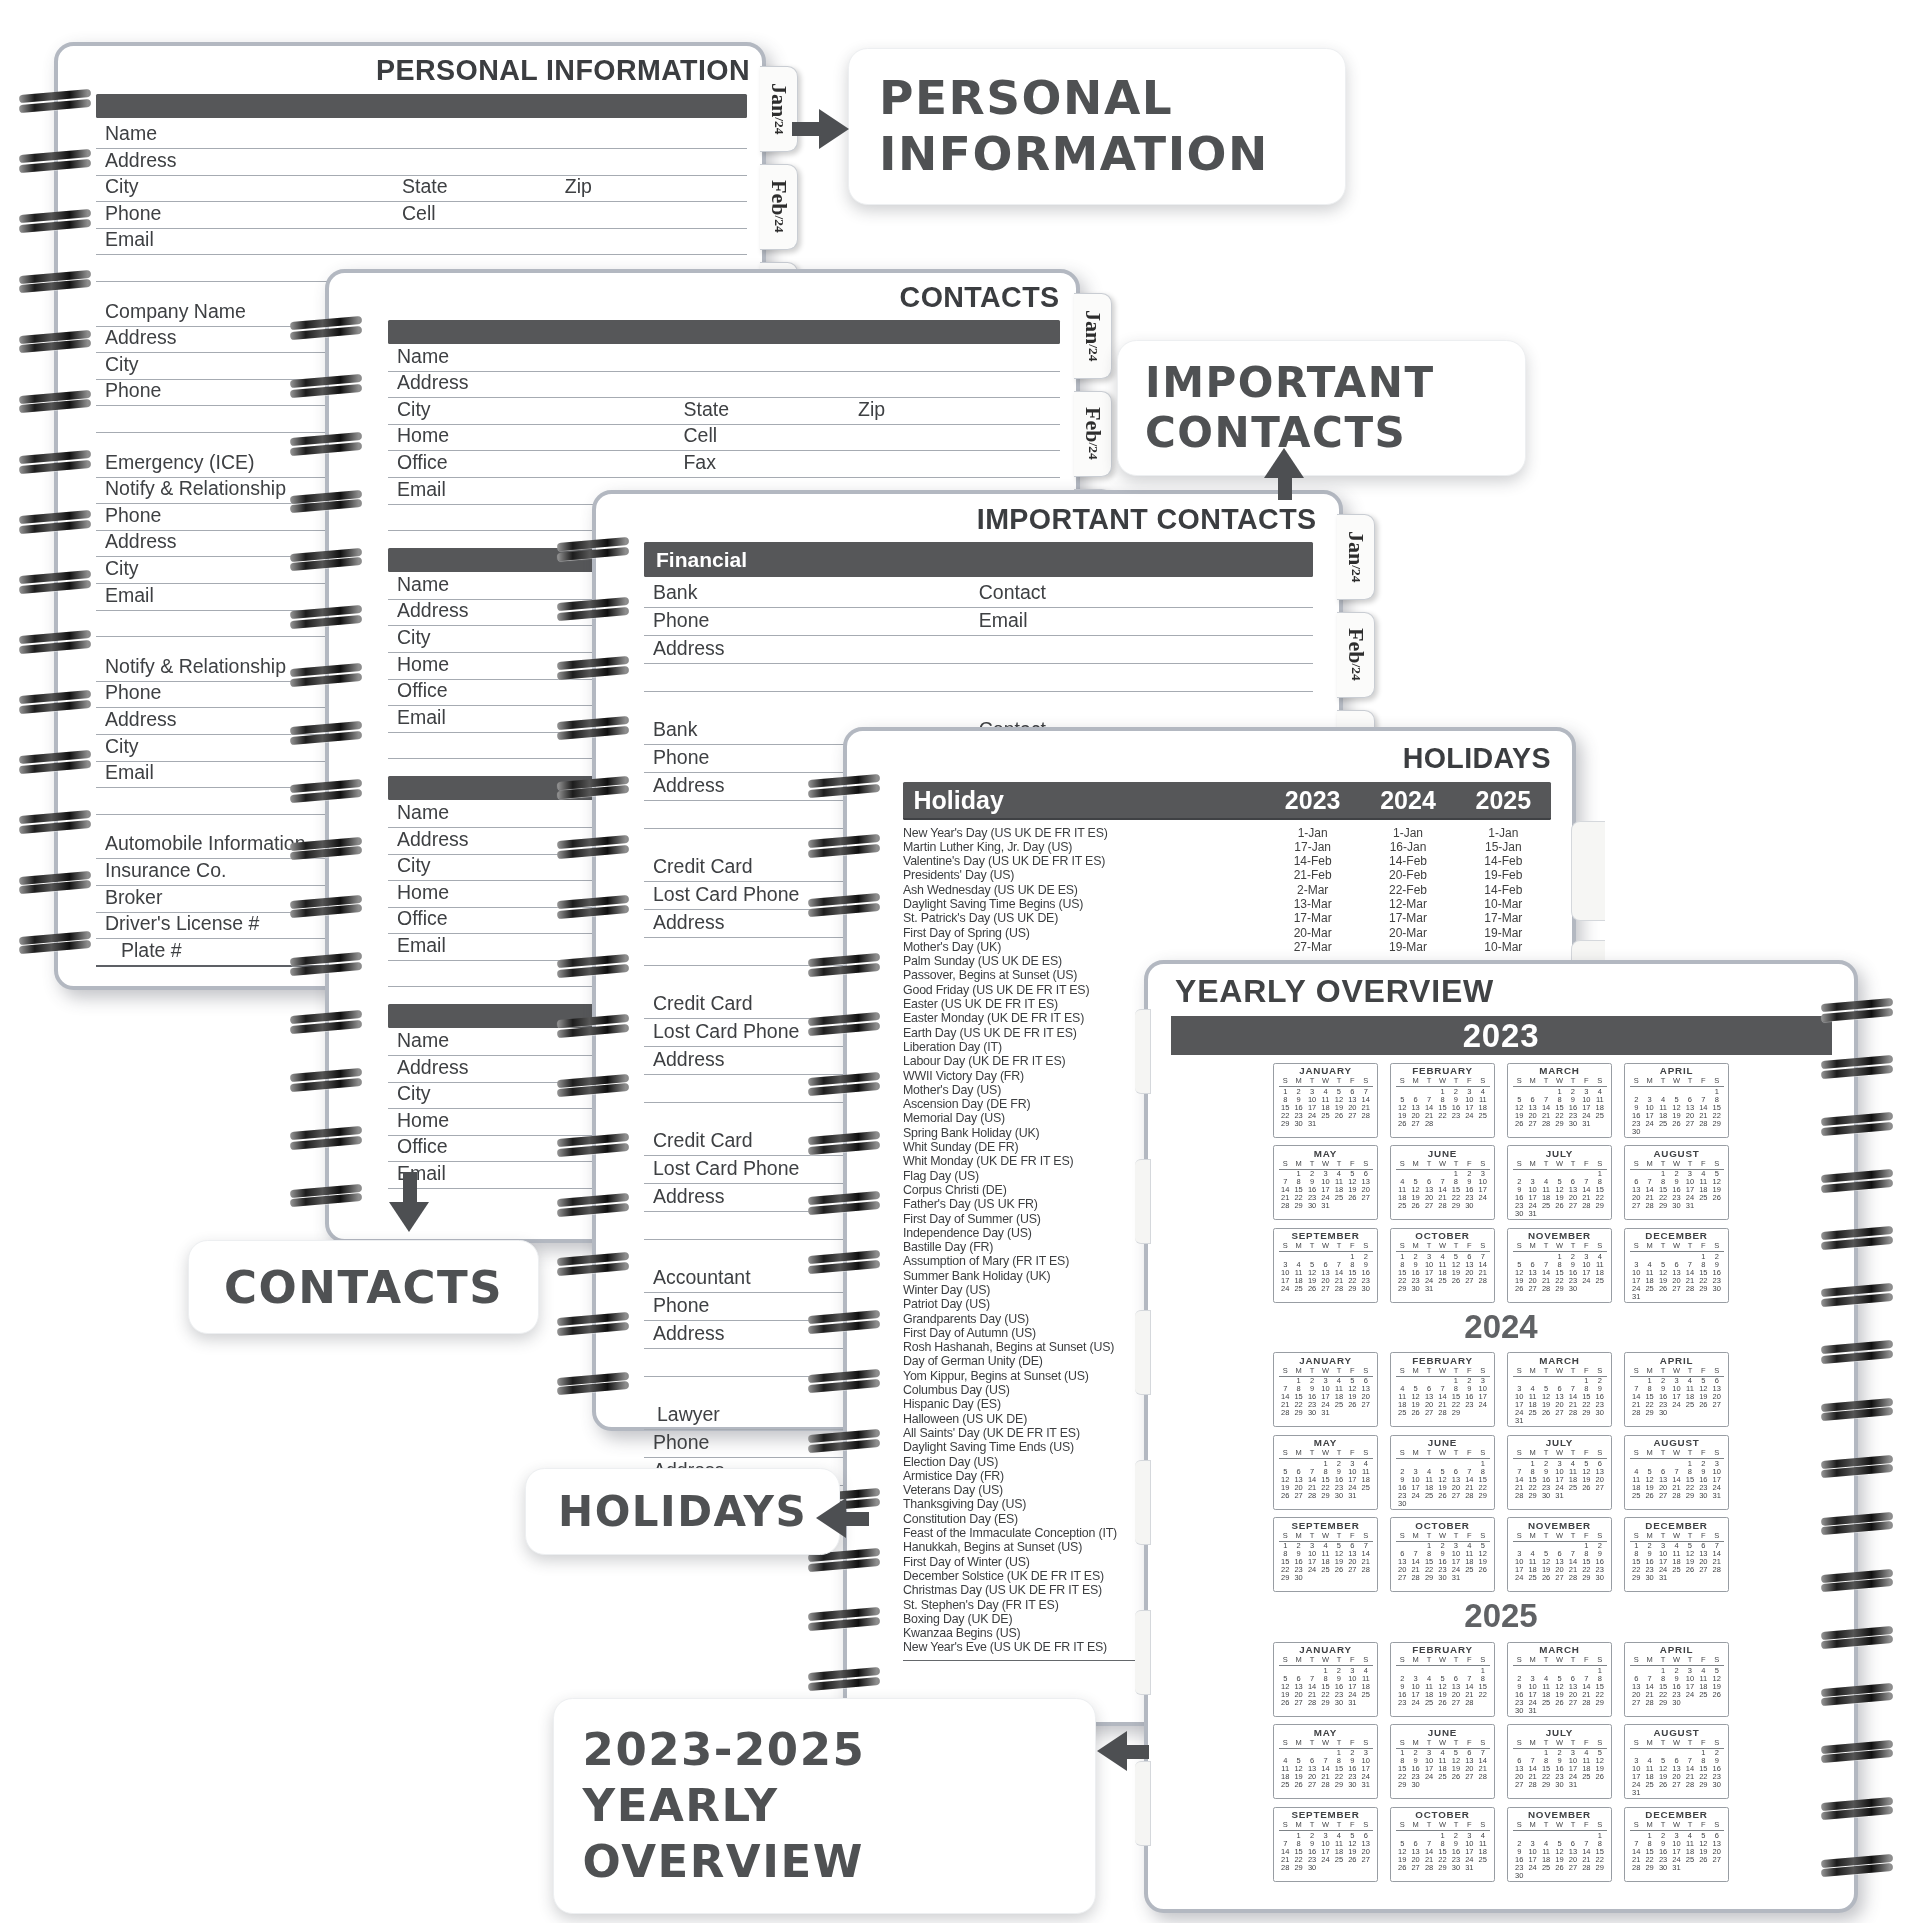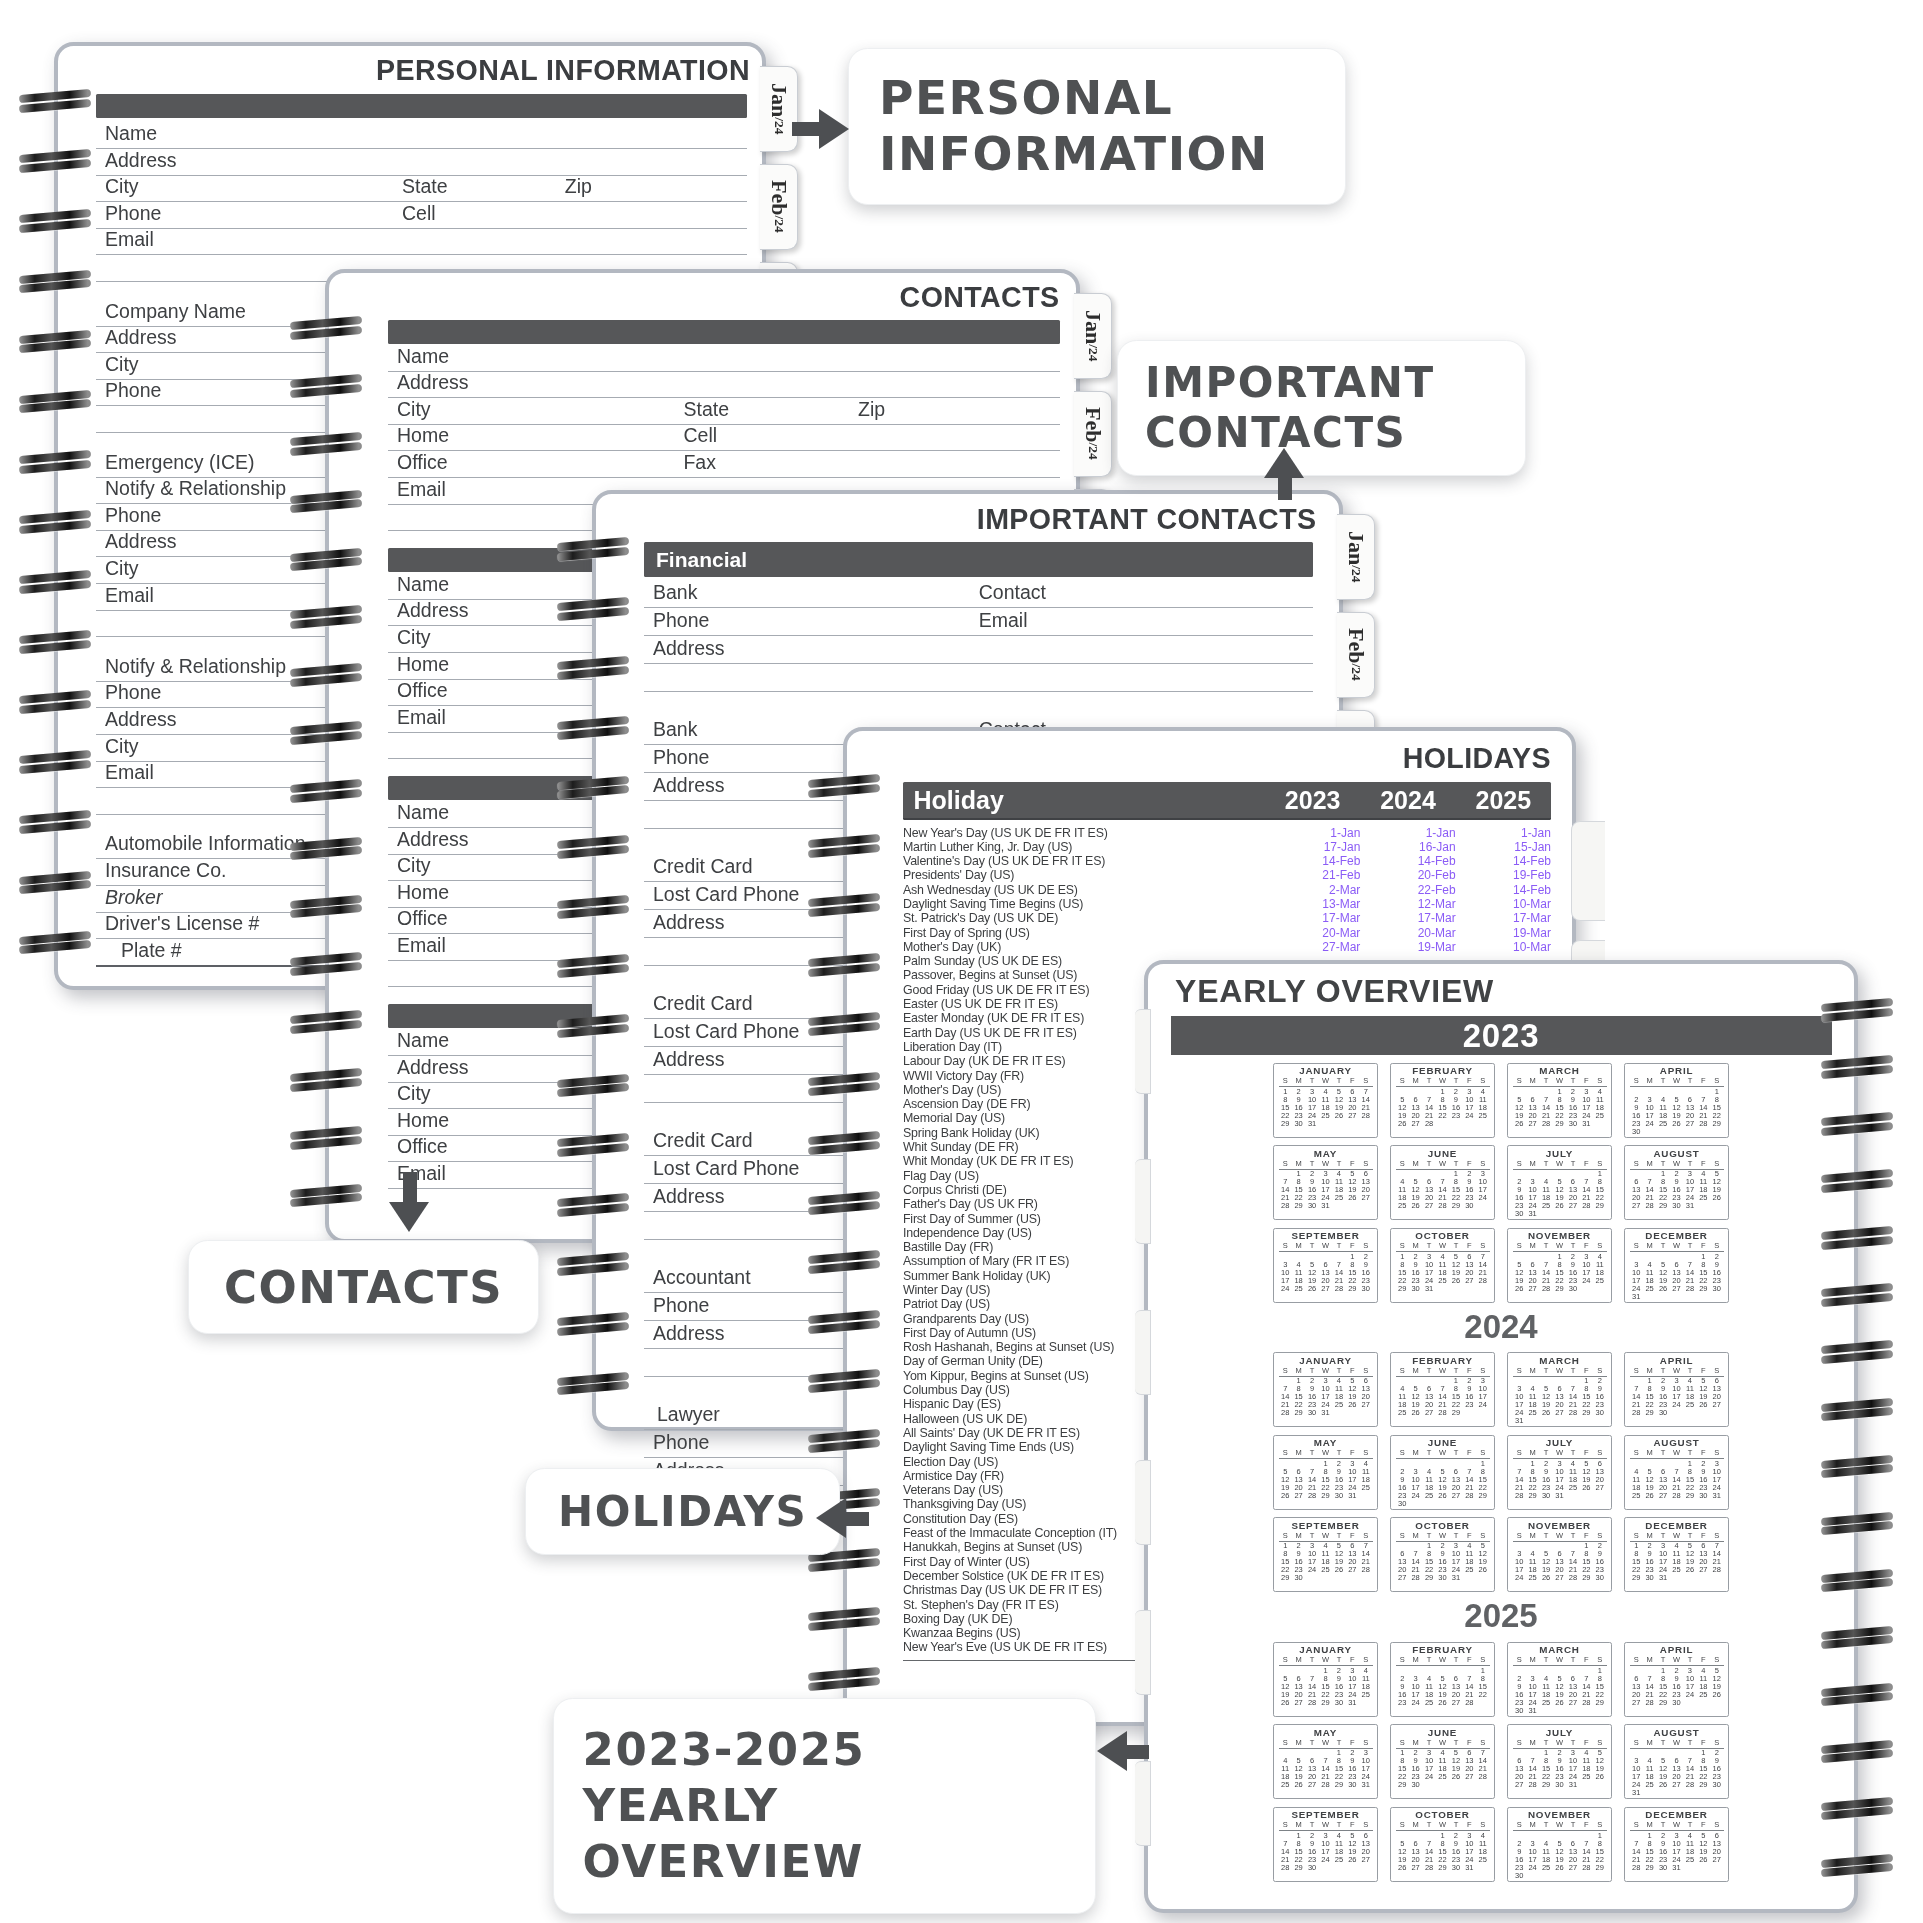--- a/index.html
+++ b/index.html
@@ -72,21 +72,21 @@
   .hsheet{margin:0 21px 0 56px;position:relative;}
   .hbar{height:36px;background:var(--bar);border-radius:1.5px;display:flex;align-items:center;
         border-bottom:2.3px solid #3f4144;margin-top:7.5px;}
   .hbar-label{color:#fff;font-weight:bold;font-size:25px;padding-left:10.5px;flex:1;}
   .hyears{width:286px;display:flex;}
   .hyears span{flex:1;text-align:center;color:#fff;font-weight:bold;font-size:25px;}
   .hrows{margin-top:6px;}
   .hrow{position:relative;height:14.3px;}
   .hname{position:absolute;left:0;bottom:0.8px;font-size:12.4px;letter-spacing:-0.2px;color:#3c3e40;white-space:nowrap;}
   .hdates{position:absolute;right:0;bottom:0.8px;width:286px;display:flex;}
-  .hdates span{flex:1;text-align:right;font-size:12px;color:#8b5cf6;}
+  .hdates span{flex:1;text-align:center;font-size:12px;color:#404040;}
   .hrule{border-bottom:1.5px solid #64676b;margin-top:4.5px;}
 
   
   .ysheet{margin:0 22.5px;position:relative;}
   .ytitle{font-weight:bold;font-size:32px;color:#414345;letter-spacing:0.8px;margin:9px 0 0 4.5px;}
   .year-bar{height:39px;background:var(--bar);margin-top:6px;display:flex;align-items:center;justify-content:center;}
   .year-bar span{color:#fff;font-weight:bold;font-size:33px;letter-spacing:0.8px;}
   .year-plain{text-align:center;font-weight:bold;font-size:33px;color:#606265;margin-top:6px;height:36px;line-height:36px;}
   .cal-grid{display:grid;grid-template-columns:repeat(4,105px);gap:7.5px 12px;justify-content:center;margin-top:7.5px;}
   .mcal{width:105px;height:75px;border:1.5px solid #989da3;border-radius:2.3px;box-sizing:border-box;
@@ -273,21 +273,21 @@
           <div class="row"></div>
         </div>
         <div class="form-section">
           <div class="row">
             <span class="lbl" style="left: 9px;">Automobile Information</span>
           </div>
           <div class="row">
             <span class="lbl" style="left: 9px;">Insurance Co.</span>
           </div>
           <div class="row">
-            <span class="lbl" style="left: 9px; font-style: italic;">Broker</span>
+            <span class="lbl" style="left: 9px;">Broker</span>
           </div>
           <div class="row">
             <span class="lbl" style="left: 9px;">Driver's License #</span>
           </div>
           <div class="row strong">
             <span class="lbl" style="left: 25px;">Plate #</span>
           </div>
         </div>
       </div>
   </div>

